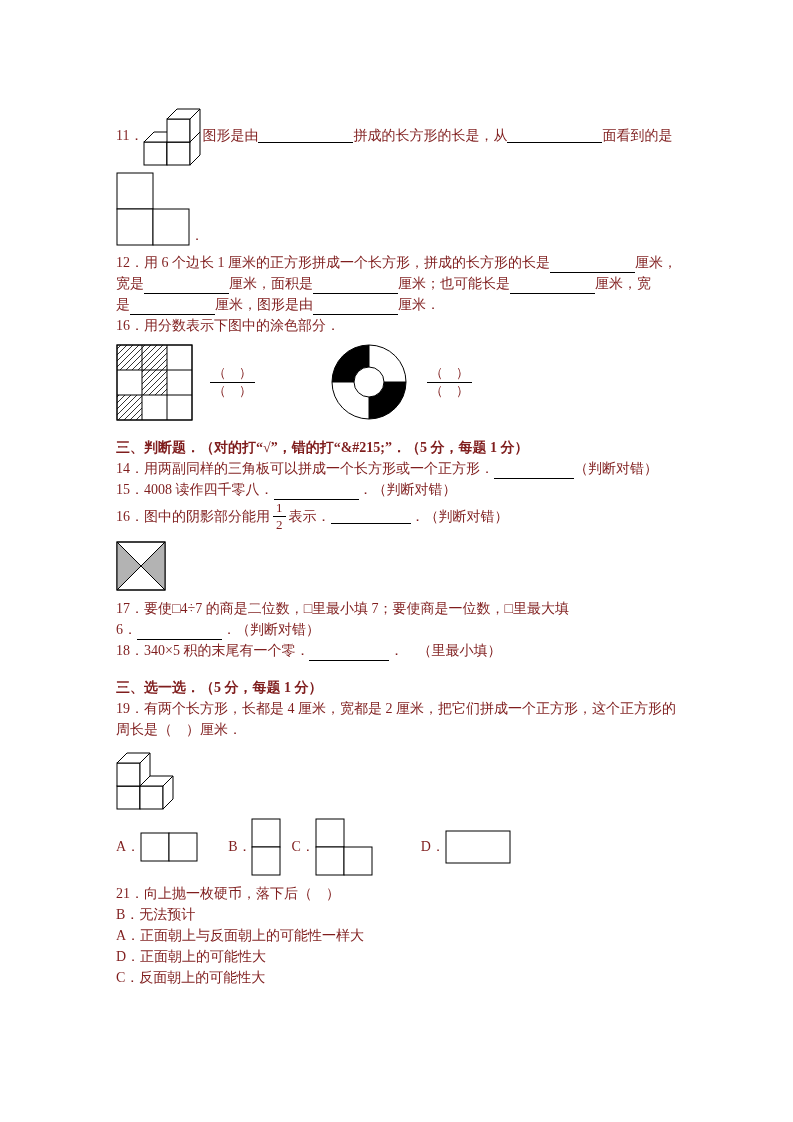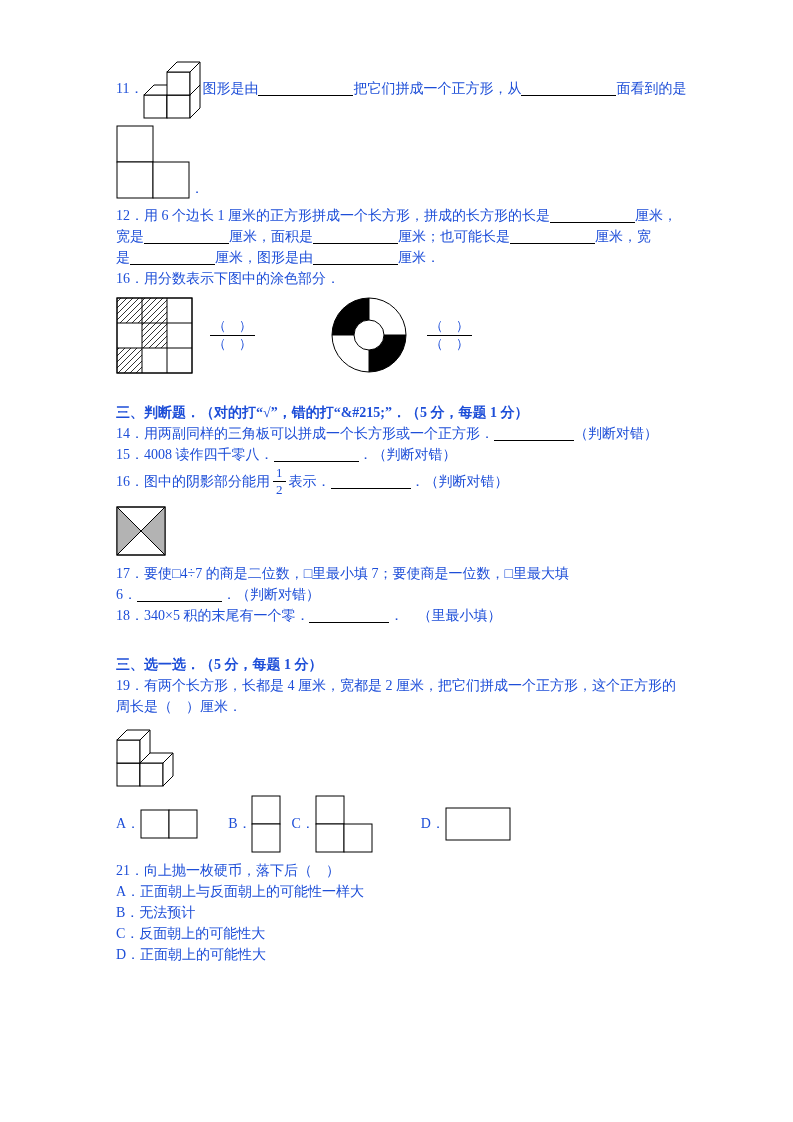--- a/index.html
+++ b/index.html
@@ -2,33 +2,33 @@
 <html><head>
 <meta charset="utf-8">
 <style>
   html,body{margin:0;padding:0;background:#e8e8e8;}
   .page{
     position:relative;
     width:793px;height:1122px;
     margin:0 auto;
     background:#ffffff;
     box-sizing:border-box;
-    padding:56px 96px 30px 116px;
+    padding:103px 96px 30px 116px;
     font-family:"Liberation Serif","DejaVu Serif",serif;
-    font-size:14px;color:#1d4ed8;
+    font-size:14px;color:#7f1d1d;
     overflow:hidden;
   }
   .line{
     display:flex;
-    align-items:center;
+    align-items:flex-end;
     white-space:pre;
     line-height:21px;
     min-height:21px;
   }
-  .kind-header{font-weight:bold;margin-top:28px;}
+  .kind-header{font-weight:bold;margin-top:16px;}
   .kind-fig-line{align-items:center;}
   .kind-figure{align-items:center;margin:7px 0;}
   .kind-figure-end{align-items:flex-end;margin:5px 0 6px;}
   .blank{
     display:inline-block;
     border-bottom:1px solid #000;
     height:14px;
   }
   .gap{display:inline-block;height:1px;}
   .fig{display:inline-block;line-height:0;}
@@ -49,21 +49,21 @@
       <rect x="1" y="39" width="23" height="23" fill="#fff"></rect>
       <path d="M1,39 L11,29 L34,29 L24,39 Z" fill="#fff"></path>
       <path d="M24,39 L34,29 L34,52 L24,62 Z" fill="#fff"></path>
       <rect x="24" y="39" width="23" height="23" fill="#fff"></rect>
       <path d="M24,39 L34,29 L57,29 L47,39 Z" fill="#fff"></path>
       <path d="M47,39 L57,29 L57,52 L47,62 Z" fill="#fff"></path>
       <rect x="24" y="16" width="23" height="23" fill="#fff"></rect>
       <path d="M24,16 L34,6 L57,6 L47,16 Z" fill="#fff"></path>
       <path d="M47,16 L57,6 L57,29 L47,39 Z" fill="#fff"></path>
     </svg>
-  </span><span>图形是由</span><span class="blank" style="width: 95px;"></span><span>把它们拼成一个正方形，从</span><span class="blank" style="width: 95px;"></span><span>面看到的是</span></div>
+  </span><span>图形是由</span><span class="blank" style="width: 95px;"></span><span>拼成的长方形的长是，从</span><span class="blank" style="width: 95px;"></span><span>面看到的是</span></div>
     <div class="line kind-figure-end"><span class="fig">
     <svg width="74" height="74" viewBox="0 0 74 74" fill="#fff" stroke="#000" stroke-width="1">
       <rect x="1" y="1" width="36" height="36"></rect>
       <rect x="1" y="37" width="36" height="36"></rect>
       <rect x="37" y="37" width="36" height="36"></rect>
     </svg>
   </span><span>．</span></div>
     <div class="line kind-text"><span>12．用 6 个边长 1 厘米的正方形拼成一个长方形，拼成的长方形的长是</span><span class="blank" style="width: 85px;"></span><span>厘米，</span></div>
     <div class="line kind-text"><span>宽是</span><span class="blank" style="width: 85px;"></span><span>厘米，面积是</span><span class="blank" style="width: 85px;"></span><span>厘米；也可能长是</span><span class="blank" style="width: 85px;"></span><span>厘米，宽</span></div>
     <div class="line kind-text"><span>是</span><span class="blank" style="width: 85px;"></span><span>厘米，图形是由</span><span class="blank" style="width: 85px;"></span><span>厘米．</span></div>
@@ -139,17 +139,17 @@
       <rect x="1" y="1" width="28" height="28"></rect>
       <rect x="1" y="29" width="28" height="28"></rect>
       <rect x="29" y="29" width="28" height="28"></rect>
     </svg>
   </span><span class="gap" style="width: 46px;"></span><span>D．</span><span class="fig">
     <svg width="66" height="34" viewBox="0 0 66 34" fill="#fff" stroke="#000" stroke-width="1">
       <rect x="1" y="1" width="64" height="32"></rect>
     </svg>
   </span></div>
     <div class="line kind-text"><span>21．向上抛一枚硬币，落下后（　）</span></div>
+    <div class="line kind-text"><span>B．无法预计</span></div>
     <div class="line kind-text"><span>A．正面朝上与反面朝上的可能性一样大</span></div>
-    <div class="line kind-text"><span>B．无法预计</span></div>
+    <div class="line kind-text"><span>D．正面朝上的可能性大</span></div>
     <div class="line kind-text"><span>C．反面朝上的可能性大</span></div>
-    <div class="line kind-text"><span>D．正面朝上的可能性大</span></div>
   </div>
 
 </body></html>

